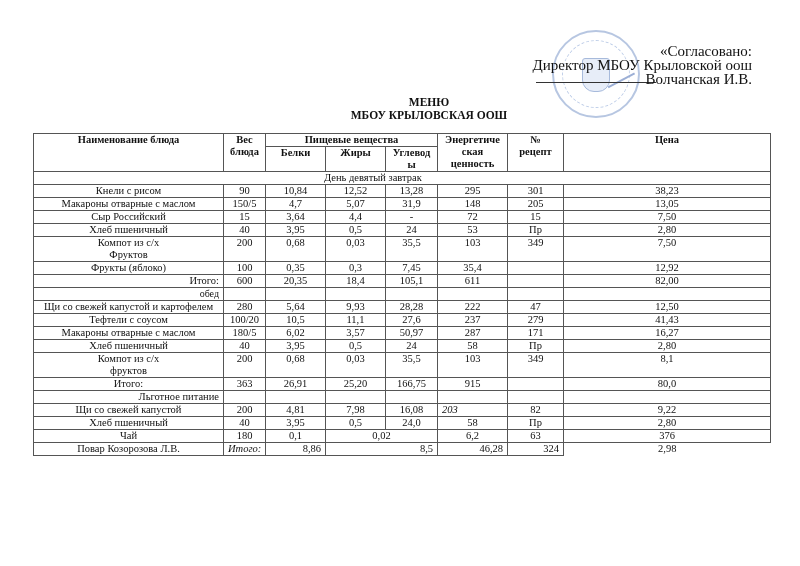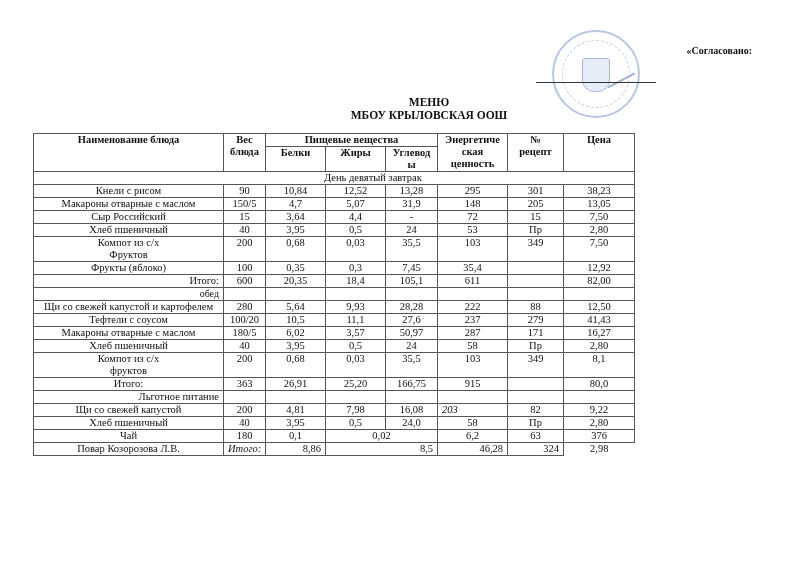--- a/index.html
+++ b/index.html
@@ -1,33 +1,33 @@
 <!DOCTYPE html>
 <html><head>
 <meta charset="utf-8">
 <style>
   html, body { margin:0; padding:0; background:#ffffff; }
   body { width:800px; height:566px; position:relative; overflow:hidden;
          font-family:"Liberation Serif", "DejaVu Serif", serif; color:#111; }
   .approval { position:absolute; right:48px; top:44px; text-align:right;
-              font-weight:bold; font-size:10px; line-height:14px; }
+              font-weight:normal; font-size:15px; line-height:14px; }
   .approval div { white-space:nowrap; }
   .sign-line { position:absolute; left:536px; top:82px; width:120px; height:0;
                border-top:1px solid #333; }
   .stamp { position:absolute; left:552px; top:30px; width:84px; height:84px;
            border-radius:50%; border:2px solid #9fb4d8; opacity:.75; }
   .stamp::before { content:""; position:absolute; left:8px; top:8px; right:8px; bottom:8px;
            border-radius:50%; border:1px dashed #a9bde0; }
   .stamp .core { position:absolute; left:28px; top:26px; width:26px; height:32px;
            border:1px solid #8aa3d0; border-radius:3px 3px 12px 12px; background:#dfe7f6; }
   .stamp .sig { position:absolute; left:50px; top:38px; width:30px; height:10px;
            border-bottom:2px solid #7c95c8; transform:rotate(-28deg); }
   .title { position:absolute; left:0; width:800px; text-align:center; top:96px;
            font-weight:bold; font-size:11.5px; line-height:12.5px;padding-left:29px; }
-  table.menu { position:absolute; left:33px; top:133px; width:602px;
+  table.menu { position:absolute; left:33px; top:133px; width:738px;
                border-collapse:collapse; font-size:10.5px; }
   table.menu td, table.menu th { border:1px solid #555; padding:0 2px; height:12px;
                line-height:12px; text-align:center; vertical-align:top; font-weight:normal; }
   table.menu th { font-weight:bold; font-size:10.5px; }
   .c-name { width:190px; } .c-wt { width:42px; } .c-b { width:60px; }
   .c-z { width:60px; } .c-u { width:52px; } .c-e { width:70px; }
   .c-r { width:56px; } .c-p { width:auto; }
   .sec td { font-weight:bold; text-align:right; padding-right:6px; }
   .right { text-align:right !important; padding-right:4px !important; }
   .left { text-align:left !important; padding-left:4px !important;font-style:italic; }
@@ -39,20 +39,22 @@
 <body>
 
 <div class="stamp">
   <div class="core"></div>
   <div class="sig"></div>
 </div>
 <div class="sign-line"></div>
 
 <div class="approval">
   <div>«Согласовано:</div>
+  <div>Директор МБОУ Крыловской оош</div>
+  <div>Волчанская И.В.</div>
 </div>
 
 <div class="title">
   <div>МЕНЮ</div>
   <div>МБОУ КРЫЛОВСКАЯ ООШ</div>
 </div>
 
 <table class="menu">
   <colgroup>
     <col class="c-name">
@@ -167,21 +169,21 @@
   </tr>
   </tbody>
     <tbody id="lunch-body">
       <tr>
         <td>Щи со свежей капустой и картофелем</td>
         <td>280</td>
         <td>5,64</td>
         <td>9,93</td>
         <td>28,28</td>
         <td>222</td>
-        <td>88</td>
+        <td>47</td>
         <td>12,50</td>
       </tr>
       <tr>
         <td>Тефтели с соусом</td>
         <td>100/20</td>
         <td>10,5</td>
         <td>11,1</td>
         <td>27,6</td>
         <td>237</td>
         <td>279</td>

